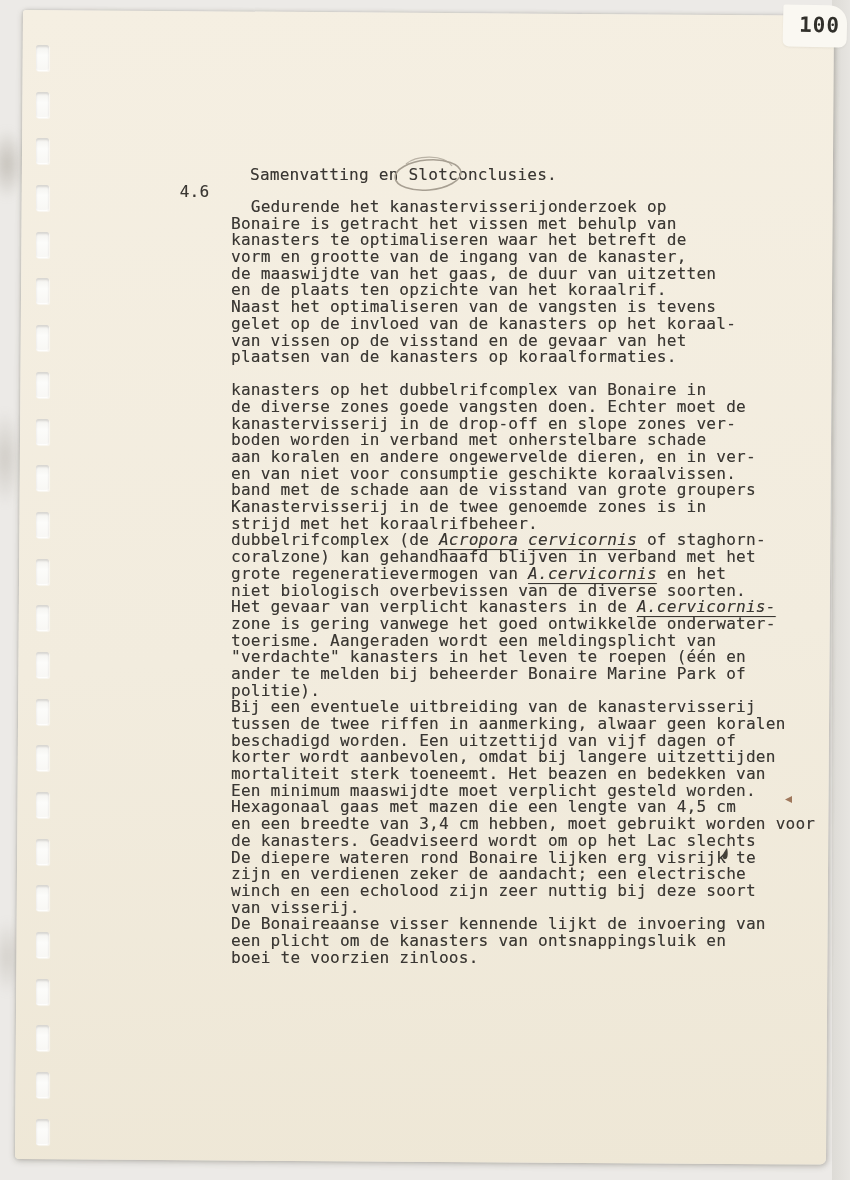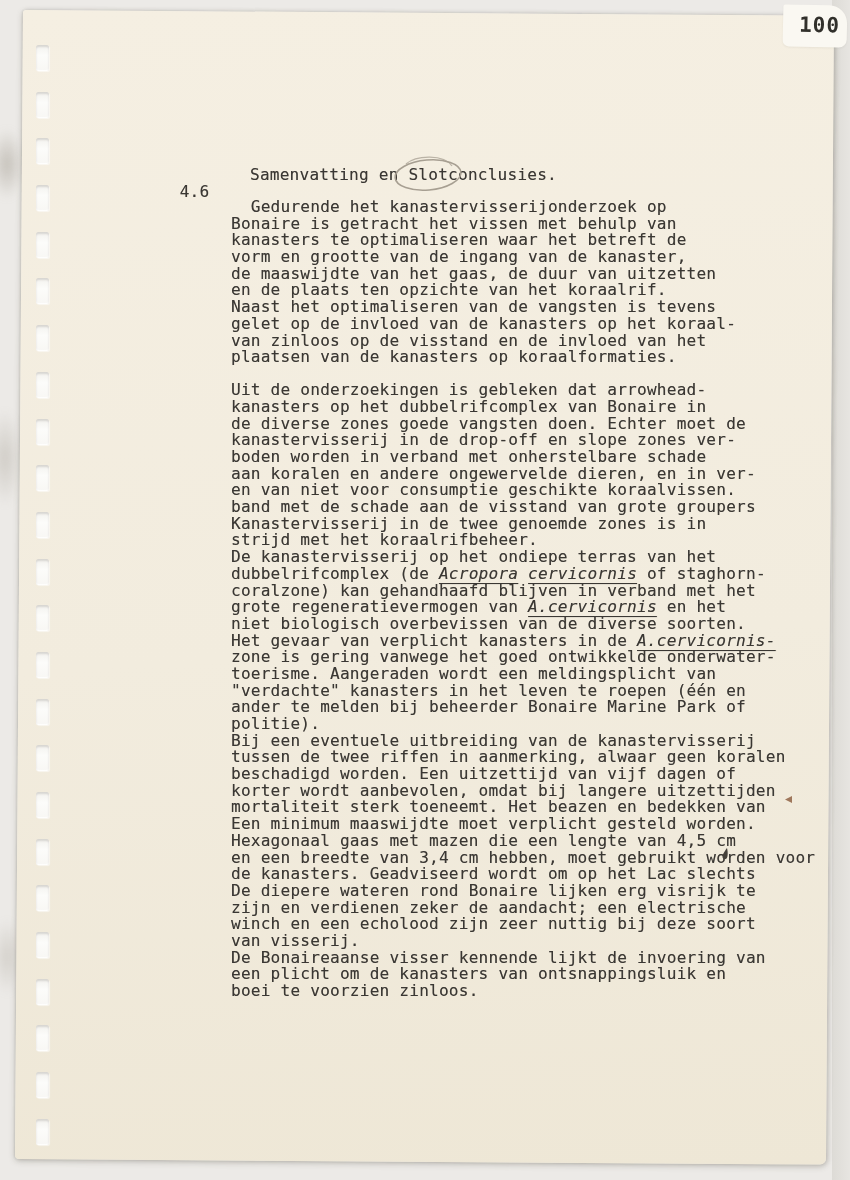--- a/index.html
+++ b/index.html
@@ -108,35 +108,33 @@
   <div class="body-text type">
       <div class="block">
         <div class="line"><span>  Gedurende het kanastervisserijonderzoek op</span></div>
         <div class="line"><span>Bonaire is getracht het vissen met behulp van</span></div>
         <div class="line"><span>kanasters te optimaliseren waar het betreft de</span></div>
         <div class="line"><span>vorm en grootte van de ingang van de kanaster,</span></div>
         <div class="line"><span>de maaswijdte van het gaas, de duur van uitzetten</span></div>
         <div class="line"><span>en de plaats ten opzichte van het koraalrif.</span></div>
         <div class="line"><span>Naast het optimaliseren van de vangsten is tevens</span></div>
         <div class="line"><span>gelet op de invloed van de kanasters op het koraal-</span></div>
-        <div class="line"><span>van zinloos op de visstand en de invloed van het</span></div>
+        <div class="line"><span>van vissen op de visstand en de gevaar van het</span></div>
         <div class="line"><span>plaatsen van de kanasters op koraalformaties.</span></div>
       </div>
       <div class="block">
-        <div class="line"><span>Uit de onderzoekingen is gebleken dat arrowhead-</span></div>
         <div class="line"><span>kanasters op het dubbelrifcomplex van Bonaire in</span></div>
         <div class="line"><span>de diverse zones goede vangsten doen. Echter moet de</span></div>
         <div class="line"><span>kanastervisserij in de drop-off en slope zones ver-</span></div>
         <div class="line"><span>boden worden in verband met onherstelbare schade</span></div>
         <div class="line"><span>aan koralen en andere ongewervelde dieren, en in ver-</span></div>
         <div class="line"><span>en van niet voor consumptie geschikte koraalvissen.</span></div>
         <div class="line"><span>band met de schade aan de visstand van grote groupers</span></div>
         <div class="line"><span>Kanastervisserij in de twee genoemde zones is in</span></div>
         <div class="line"><span>strijd met het koraalrifbeheer.</span></div>
-        <div class="line"><span>De kanastervisserij op het ondiepe terras van het</span></div>
         <div class="line"><span>dubbelrifcomplex (de </span><span class="u">Acropora</span><span> </span><span class="u">cervicornis</span><span> of staghorn-</span></div>
         <div class="line"><span>coralzone) kan gehandhaafd blijven in verband met het</span></div>
         <div class="line"><span>grote regeneratievermogen van </span><span class="u">A.cervicornis</span><span> en het</span></div>
         <div class="line"><span>niet biologisch overbevissen van de diverse soorten.</span></div>
         <div class="line"><span>Het gevaar van verplicht kanasters in de </span><span class="u">A.cervicornis-</span></div>
         <div class="line"><span>zone is gering vanwege het goed ontwikkelde onderwater-</span></div>
         <div class="line"><span>toerisme. Aangeraden wordt een meldingsplicht van</span></div>
         <div class="line"><span>"verdachte" kanasters in het leven te roepen (één en</span></div>
         <div class="line"><span>ander te melden bij beheerder Bonaire Marine Park of</span></div>
         <div class="line"><span>politie).</span></div>

